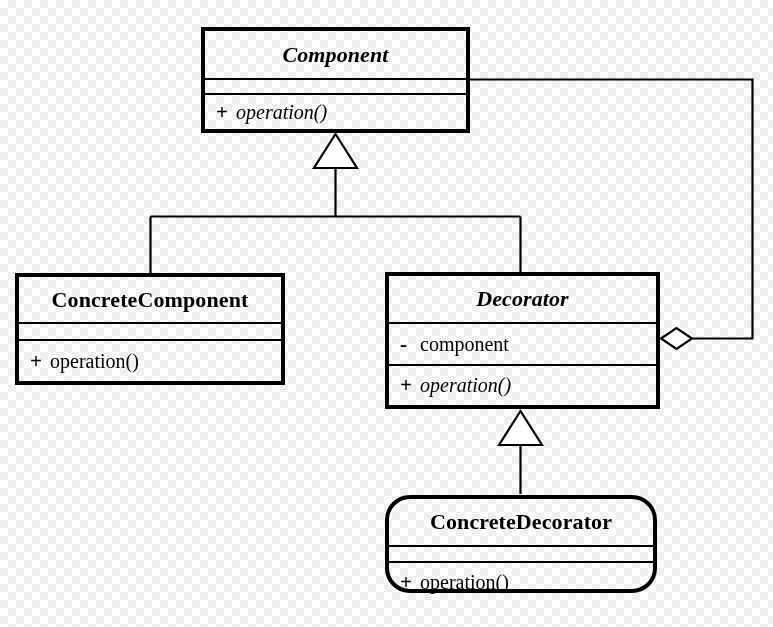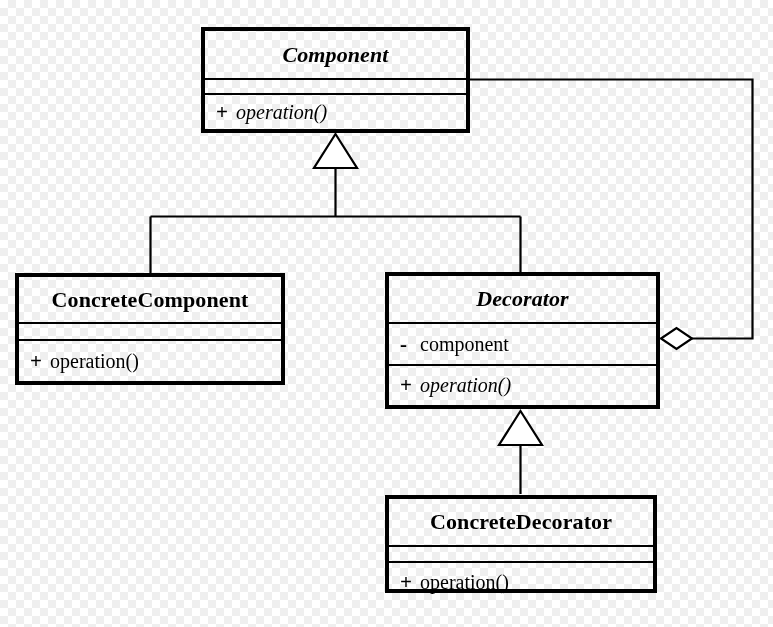--- a/index.html
+++ b/index.html
@@ -139,21 +139,21 @@
     <div class="compartment compartment-divider member-row" style="height:42px;">
       <span class="visibility">-</span>
       <span class="member-name">component</span>
     </div>
     <div class="compartment compartment-divider member-row" style="height:41px;">
       <span class="visibility">+</span>
       <span class="member-name abstract">operation()</span>
     </div>
   </div>
 
-  <div class="uml-class" style="left:385px; top:495px; width:272px; height:98px;">
+  <div class="uml-class" style="left:385px; top:495px; width:272px; height:98px;border-radius:25px;">
     <div class="compartment compartment-name" style="height:46px; font-size:22px;">ConcreteDecorator</div>
     <div class="compartment compartment-divider compartment-empty" style="height:16px;"></div>
     <div class="compartment compartment-divider member-row" style="height:41px;">
       <span class="visibility">+</span>
       <span class="member-name">operation()</span>
     </div>
   </div>
 
 </div>
 

